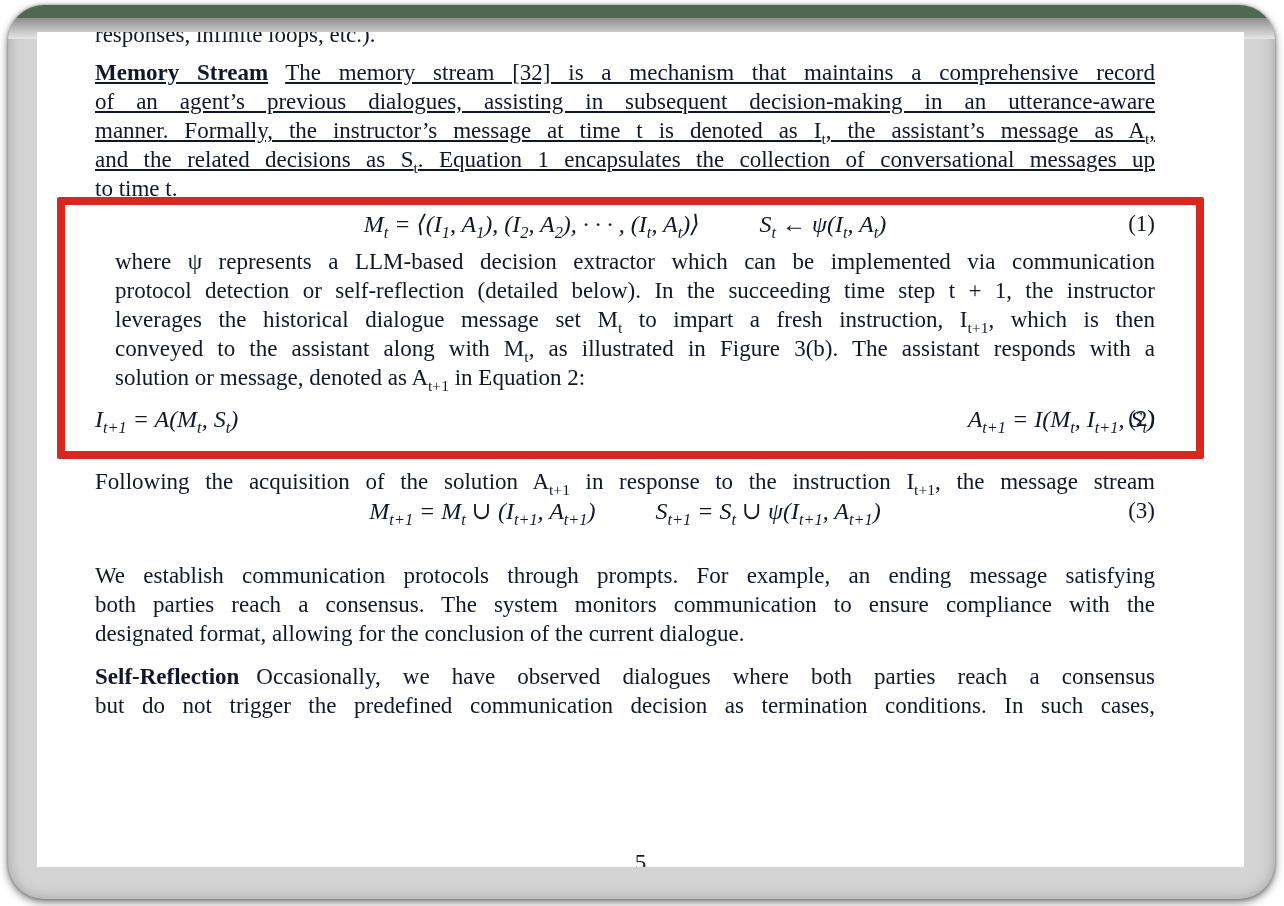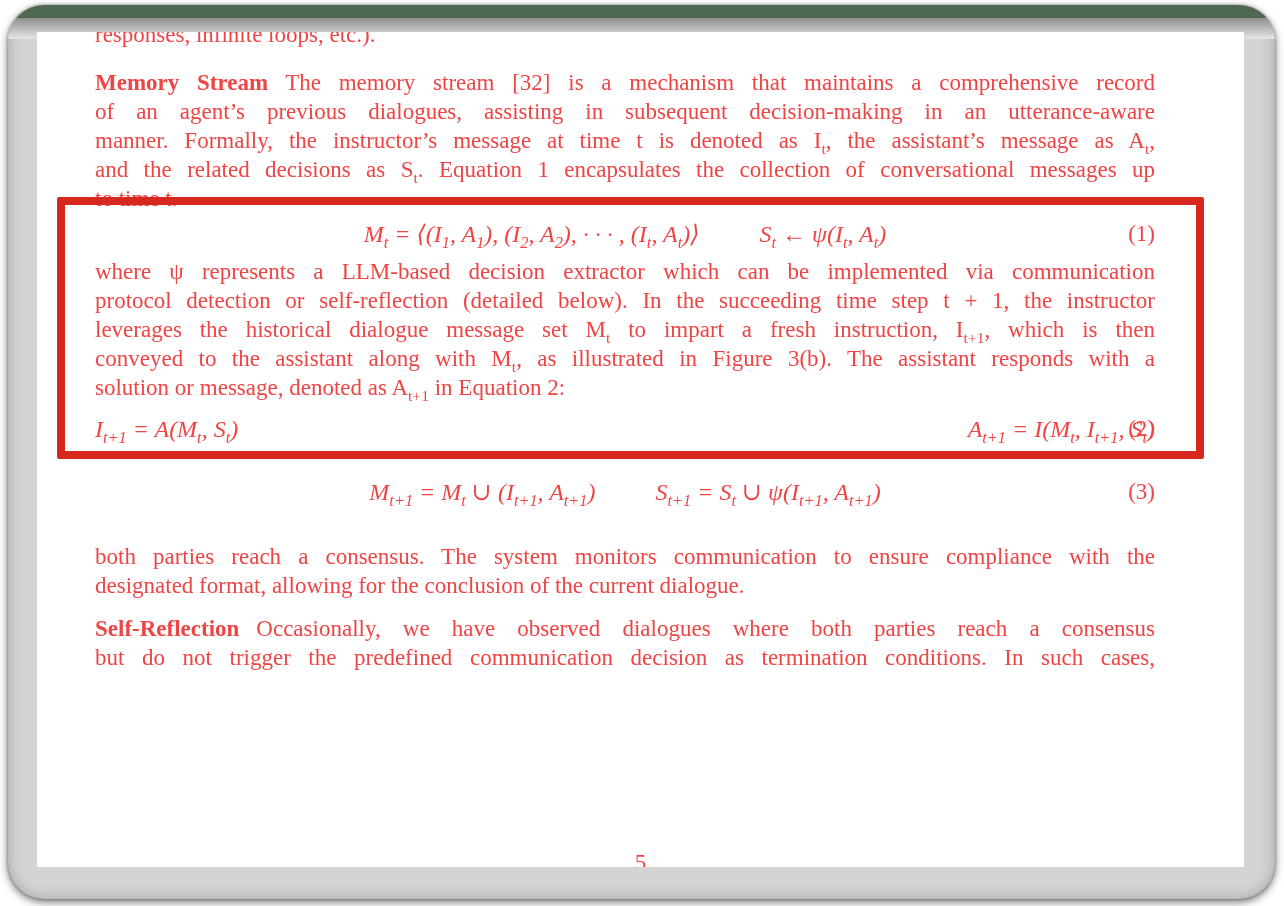--- a/index.html
+++ b/index.html
@@ -1,32 +1,32 @@
 <!DOCTYPE html>
 <html><head>
 <meta charset="utf-8">
 <style>
   html,body{margin:0;padding:0;}
   body{width:1284px;height:906px;background:#ffffff;overflow:hidden;}
   .canvas{position:relative;width:1284px;height:906px;
-          font-family:"Liberation Serif","DejaVu Serif","DejaVu Sans",serif;color:#ef4444;}
+          font-family:"Liberation Serif","DejaVu Serif","DejaVu Sans",serif;color:#0f172a;}
   .window{position:absolute;left:8px;top:5px;right:9px;bottom:7px;border-radius:36px;
           background:#d4d4d4;overflow:hidden;
           box-shadow:0 3px 9px rgba(70,70,70,.75),0 0 3px rgba(60,60,60,.55),
                      inset 0 0 14px rgba(120,120,120,.55);}
   .topbar{position:absolute;top:0;left:0;right:0;height:13px;background:#4f6950;}
   .topgrad{position:absolute;top:13px;left:0;right:0;height:21px;
            background:linear-gradient(#8f8f8f,#e6e6e6);}
   .page{position:absolute;left:29px;right:31px;top:27px;bottom:32px;background:#ffffff;overflow:hidden;}
   .content{position:absolute;left:58px;top:0;width:1060px;}
   .line{font-size:23px;line-height:29px;text-align:justify;white-space:nowrap;}
   .jl{text-align-last:justify;}
   .clip{margin-top:-12px;text-align:left;text-align-last:auto;}
-  .p1{margin-top:19px;}
-  .p2{margin-top:8px;}
+  .p1{margin-top:9px;text-decoration:underline;}
+  .p2{margin-top:8px;margin-left:20px;}
   .p3{margin-top:33px;}
   .p4{margin-top:35px;}
   .p5{margin-top:14px;}
   .eq{position:relative;display:flex;justify-content:center;align-items:baseline;gap:60px;
       font-size:24px;line-height:30px;font-style:italic;}
   .eq .num{position:absolute;right:0;top:0;font-style:normal;font-size:23px;}
   .eq1{margin-top:6px;}
   .eq2{margin-top:12px;justify-content:space-between;}
   .eq3{margin-top:0;}
   sub{font-size:68%;line-height:0;}
@@ -71,29 +71,31 @@
           <div class="line">solution or message, denoted as A<sub>t+1</sub> in Equation 2:</div>
         </div>
 
         <div class="eq eq2">
           <span>I<sub>t+1</sub> = A(M<sub>t</sub>, S<sub>t</sub>)</span>
           <span>A<sub>t+1</sub> = I(M<sub>t</sub>, I<sub>t+1</sub>, S<sub>t</sub>)</span>
           <span class="num">(2)</span>
         </div>
 
         <div class="p3">
+          <div class="line jl">Following the acquisition of the solution A<sub>t+1</sub> in response to the instruction I<sub>t+1</sub>, the message stream</div>
         </div>
 
         <div class="eq eq3">
           <span>M<sub>t+1</sub> = M<sub>t</sub> ∪ (I<sub>t+1</sub>, A<sub>t+1</sub>)</span>
           <span>S<sub>t+1</sub> = S<sub>t</sub> ∪ ψ(I<sub>t+1</sub>, A<sub>t+1</sub>)</span>
           <span class="num">(3)</span>
         </div>
 
         <div class="p4">
+          <div class="line jl">We establish communication protocols through prompts. For example, an ending message satisfying</div>
           <div class="line jl">both parties reach a consensus. The system monitors communication to ensure compliance with the</div>
           <div class="line">designated format, allowing for the conclusion of the current dialogue.</div>
         </div>
 
         <div class="p5">
           <div class="line jl"><b>Self-Reflection</b><span class="hgap"></span><span>Occasionally, we have observed dialogues where both parties reach a consensus</span></div>
           <div class="line jl">but do not trigger the predefined communication decision as termination conditions. In such cases,</div>
         </div>
 
       </div>

